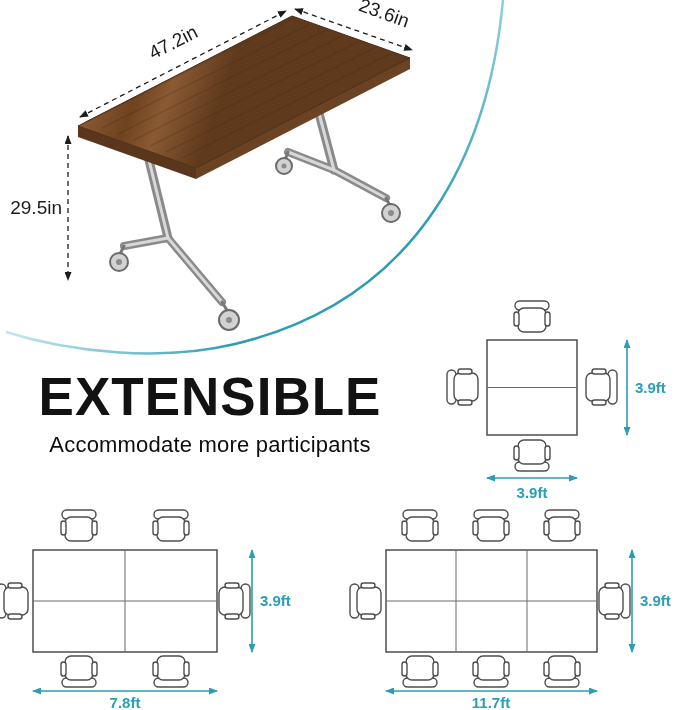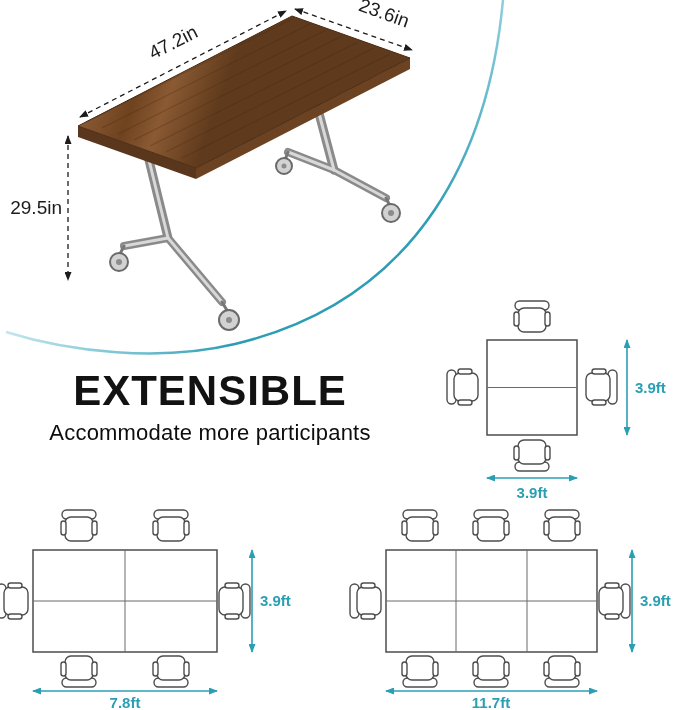--- a/index.html
+++ b/index.html
@@ -4,21 +4,21 @@
 <style>
   html,body{margin:0;padding:0;background:#fff;}
   #canvas{
     position:relative;width:679px;height:710px;background:#fff;overflow:hidden;
     font-family:"Liberation Sans","DejaVu Sans",sans-serif;
   }
   svg{display:block;overflow:visible;}
   svg text{font-family:"Liberation Sans","DejaVu Sans",sans-serif;}
   .abs{position:absolute;}
   .headline{position:absolute;left:0;top:368px;width:420px;text-align:center;color:#121212;}
-  .h1{font-size:42px;font-weight:bold;letter-spacing:1px;line-height:1.1;text-align:center;}
+  .h1{font-size:53px;font-weight:bold;letter-spacing:1px;line-height:1.1;text-align:center;}
   .sub{font-size:22px;margin-top:6px;color:#0d0d0d;letter-spacing:.2px;}
   .dimblk{font-size:19px;fill:#1c1c1c;}
   .dimteal{font-size:15px;font-weight:bold;fill:#2a9fb4;}
 </style>
 </head>
 <body>
 
 <div id="canvas">
 
   <svg class="abs" style="left:0;top:0" width="679" height="362" viewBox="0 0 679 362">

